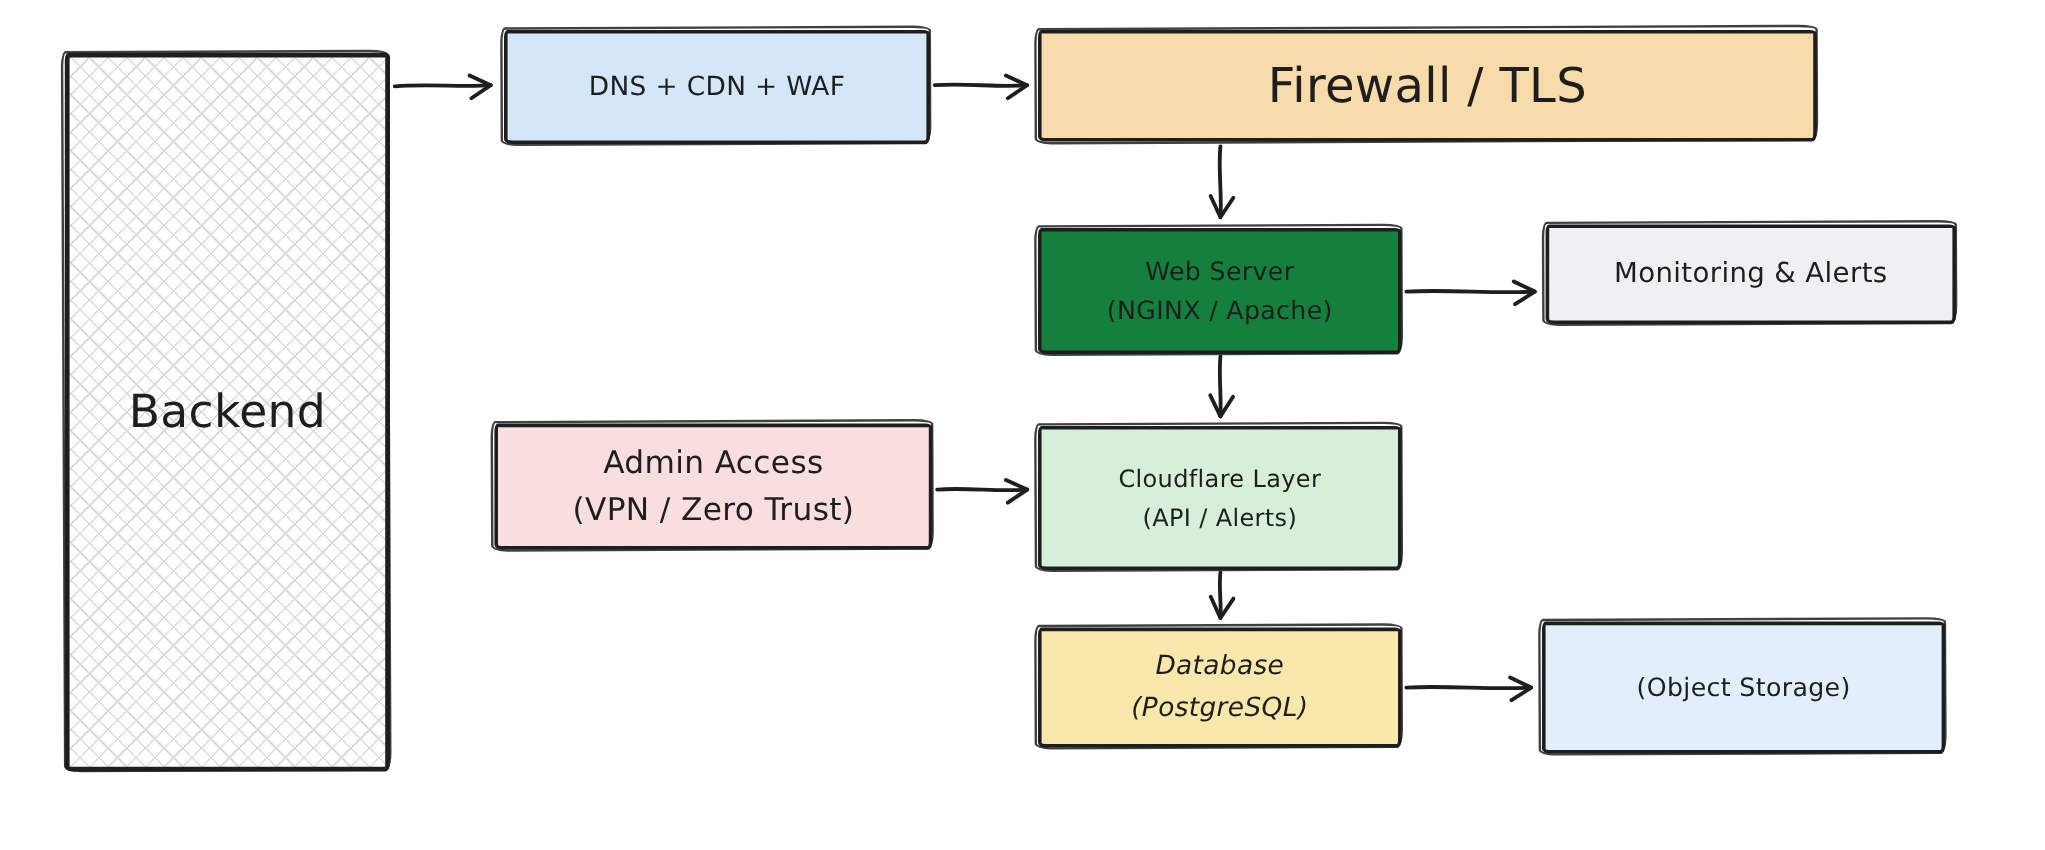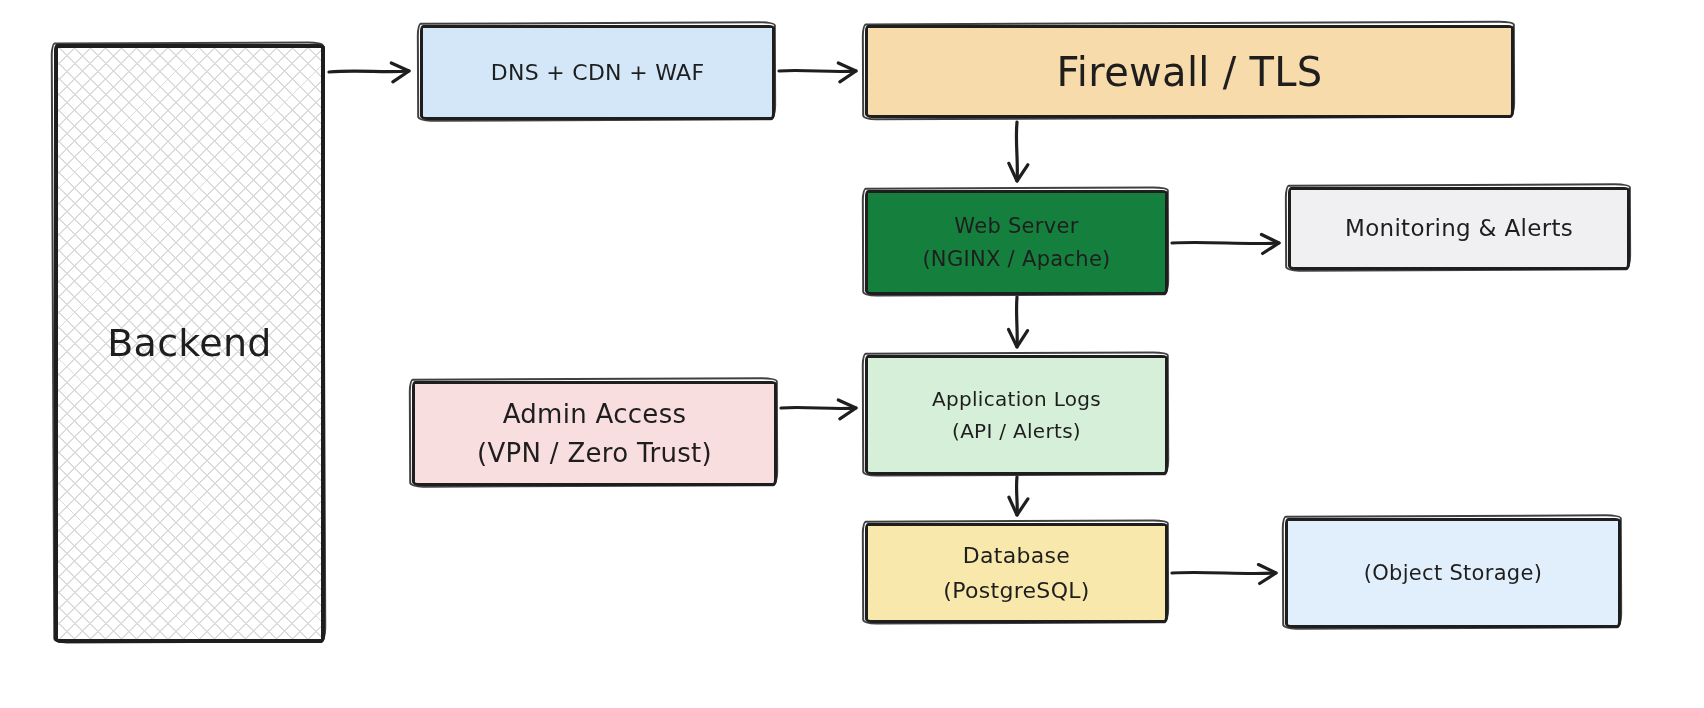--- a/index.html
+++ b/index.html
@@ -58,21 +58,21 @@
       repeating-linear-gradient(135deg, #dcdcdc 0 1.4px, transparent 1.4px 11px);
   }
   .internet span {
     background: transparent;
     padding: 2px 10px;
   }
   .dns        { left: 420px;  top: 25px;  width: 355px; height: 95px;  font-size: 22px; gap: 26px; }
   .firewall   { left: 865px;  top: 25px;  width: 649px; height: 93px;  font-size: 40px; }
   .web        { left: 865px;  top: 190px; width: 303px; height: 105px; font-size: 21px; }
   .monitoring { left: 1288px; top: 187px; width: 342px; height: 83px; font-size: 23px; }
-  .admin      { left: 412px;  top: 353px; width: 365px; height: 105px; font-size: 26px; margin-top: 28px; }
+  .admin      { left: 412px;  top: 353px; width: 365px; height: 105px; font-size: 26px; }
   .app        { left: 865px;  top: 355px; width: 303px; height: 120px; font-size: 20px; }
   .db         { left: 865px;  top: 523px; width: 303px; height: 100px; font-size: 22px; }
   .backups    { left: 1285px; top: 518px; width: 336px; height: 110px; font-size: 21px; }
 </style>
 </head>
 <body>
 
 <div class="canvas">
 
   <svg class="arrows" viewBox="0 0 1704 708">
@@ -113,25 +113,25 @@
   <div class="node monitoring" style="background-color: rgb(240, 240, 242);">
     <span>Monitoring &amp; Alerts</span>
   </div>
 
   <div class="node admin" style="background-color: rgb(248, 222, 222);">
     <span>Admin Access</span>
     <span>(VPN / Zero Trust)</span>
   </div>
 
   <div class="node app" style="background-color: rgb(214, 239, 216);">
-    <span>Application Logs</span>
+    <span>Cloudflare Layer</span>
     <span>(API / Alerts)</span>
   </div>
 
-  <div class="node db" style="background-color: rgb(249, 232, 172);">
+  <div class="node db" style="background-color: rgb(249, 232, 172); font-style: italic;">
     <span>Database</span>
     <span>(PostgreSQL)</span>
   </div>
 
   <div class="node backups" style="background-color: rgb(225, 238, 251);">
     <span>(Object Storage)</span>
   </div>
 
 </div>
 

